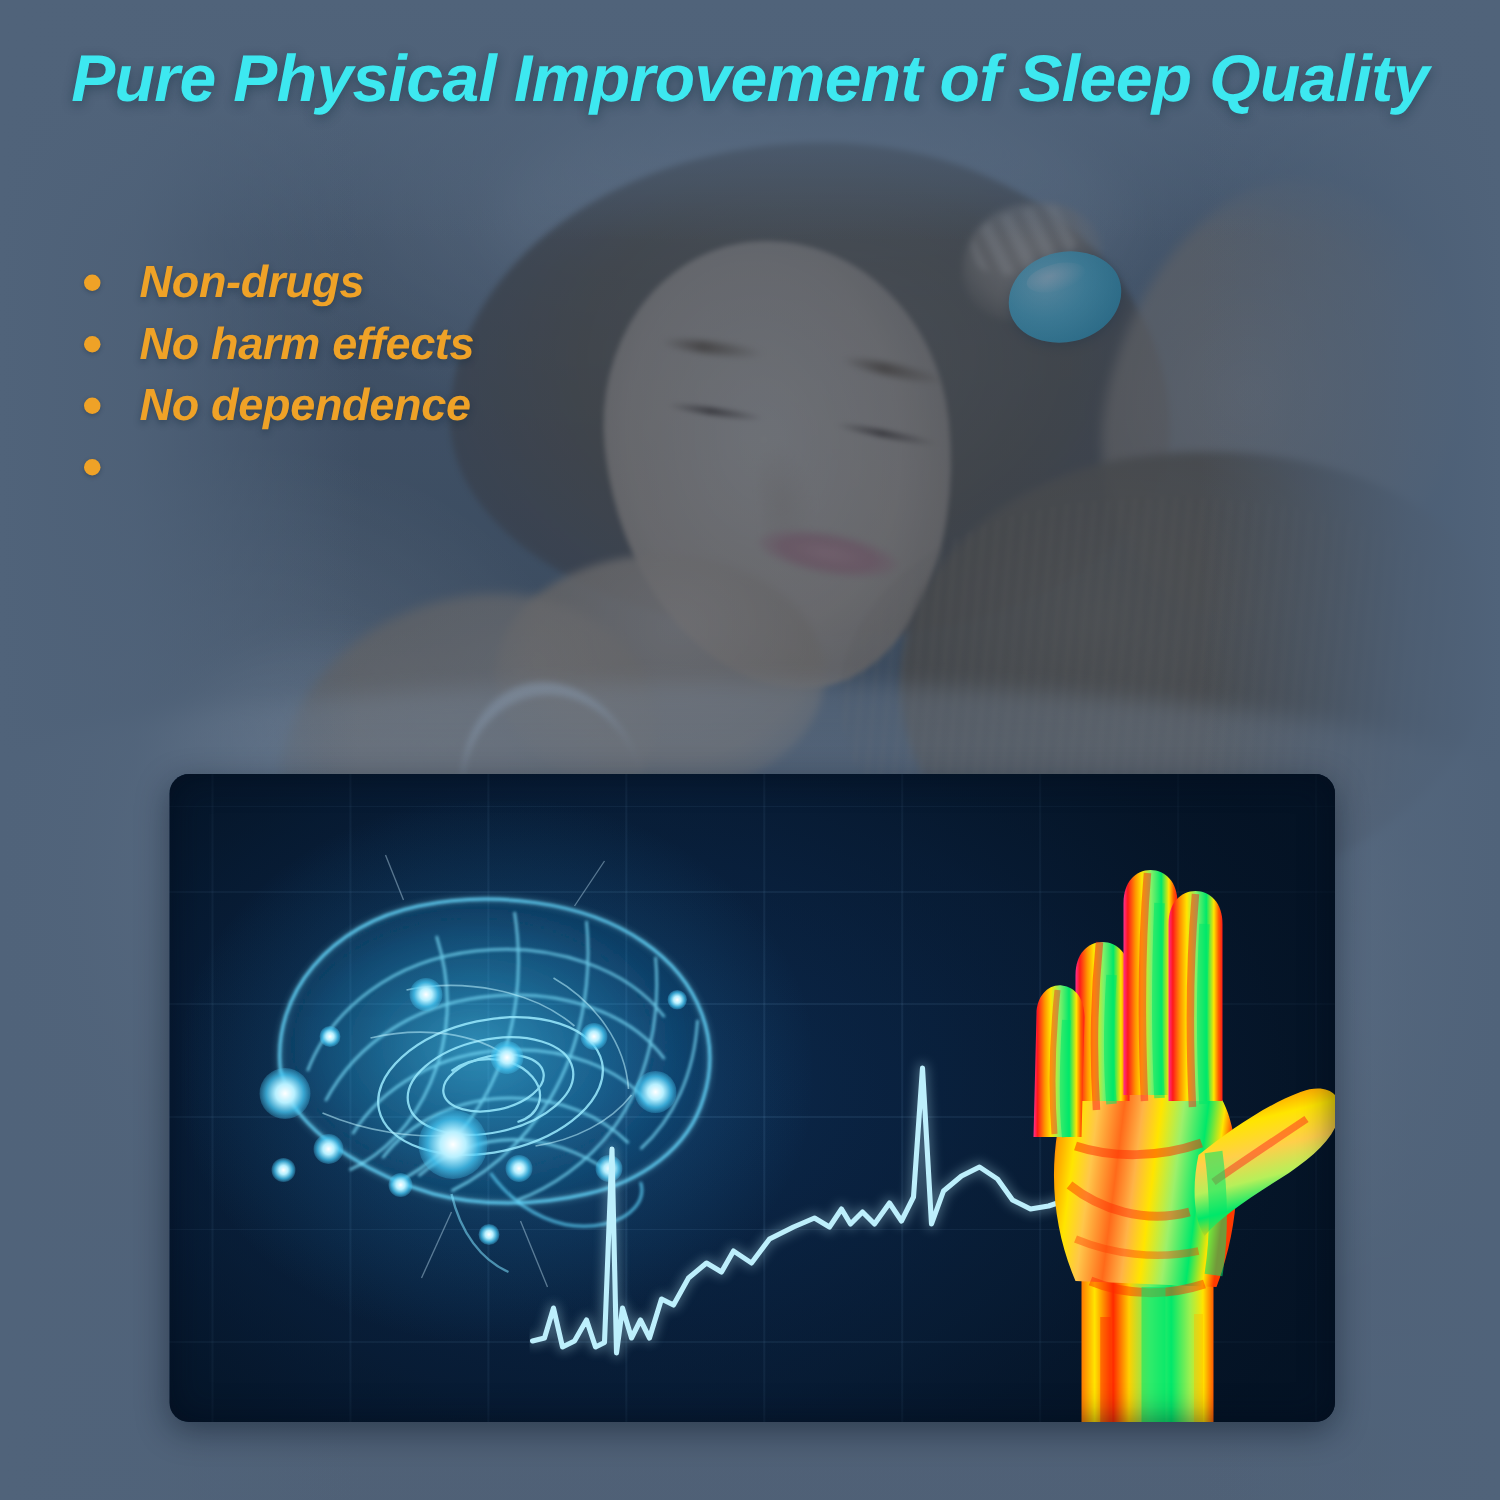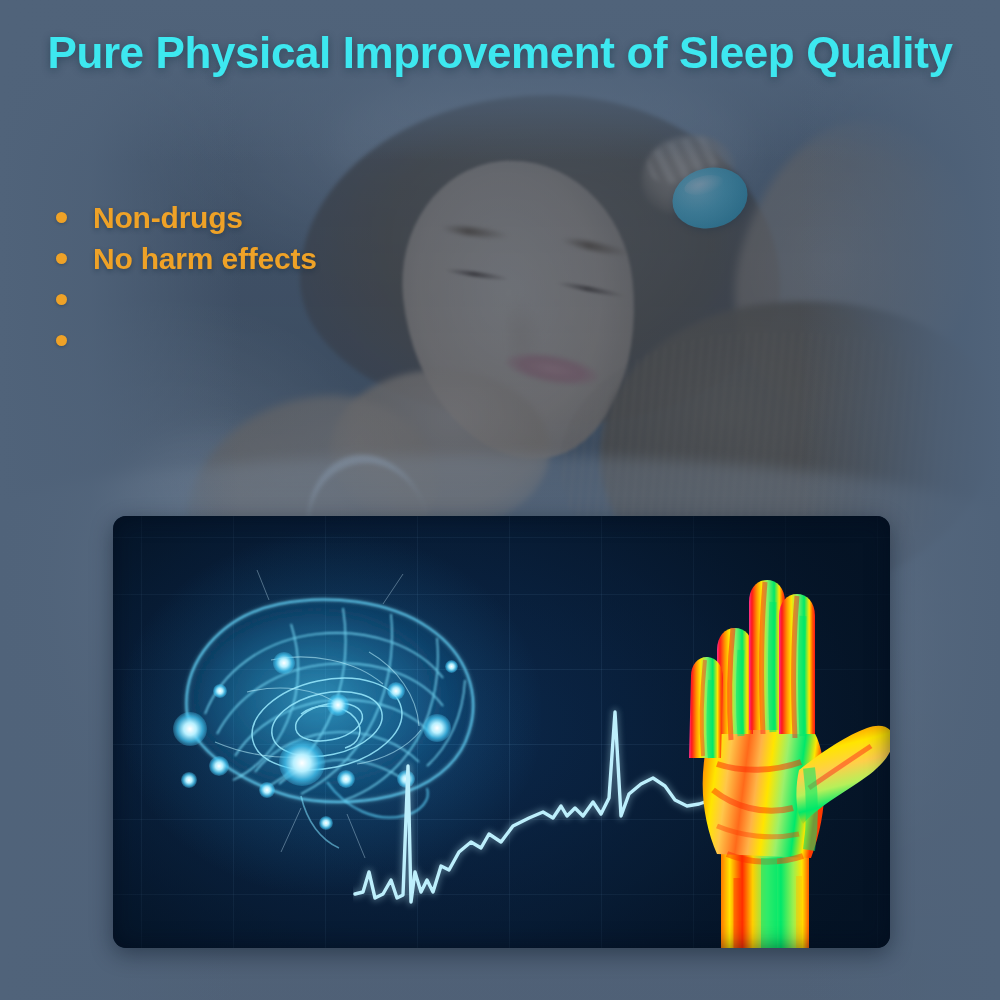--- a/index.html
+++ b/index.html
@@ -9,20 +9,21 @@
   body {
     width: 1000px; height: 1000px;
     font-family: "Liberation Sans", sans-serif;
     overflow: hidden;
   }
   #poster {
     position: relative;
     width: 1000px; height: 1000px;
     background: #4c1d95;
     overflow: hidden;
+    font-style: italic;
   }
 
   
   .photo-layer {
     position: absolute;
     left: 0; top: 0; width: 1000px; height: 1000px;
     overflow: hidden;
   }
   .bedding {
     position: absolute;
@@ -209,21 +210,21 @@
     font-weight: 700;
     letter-spacing: -0.4px;
     color: #3de8f0;
     text-shadow: 0 2px 8px rgba(10,40,58,0.45);
     white-space: nowrap;
   }
 
   
   .bullets {
     position: absolute;
-    left: 56px; top: 197px;
+    left: 56px; top: 168px;
     margin: 0; padding: 0;
     list-style: none;
   }
   .bullet-row {
     display: flex;
     align-items: center;
     height: 41px;
   }
   .bullet-dot {
     width: 11px; height: 11px;
@@ -339,20 +340,21 @@
     <li class="bullet-row">
       <span class="bullet-dot"></span>
       <span class="bullet-text">Non-drugs</span>
     </li>
     <li class="bullet-row">
       <span class="bullet-dot"></span>
       <span class="bullet-text">No harm effects</span>
     </li>
     <li class="bullet-row">
       <span class="bullet-dot"></span>
+      <span class="bullet-text">No dependence</span>
     </li>
     <li class="bullet-row">
       <span class="bullet-dot"></span>
     </li>
   </ul>
 
   <div class="panel">
     <div class="panel-grid"></div>
     <div class="panel-grid-fade"></div>
 

